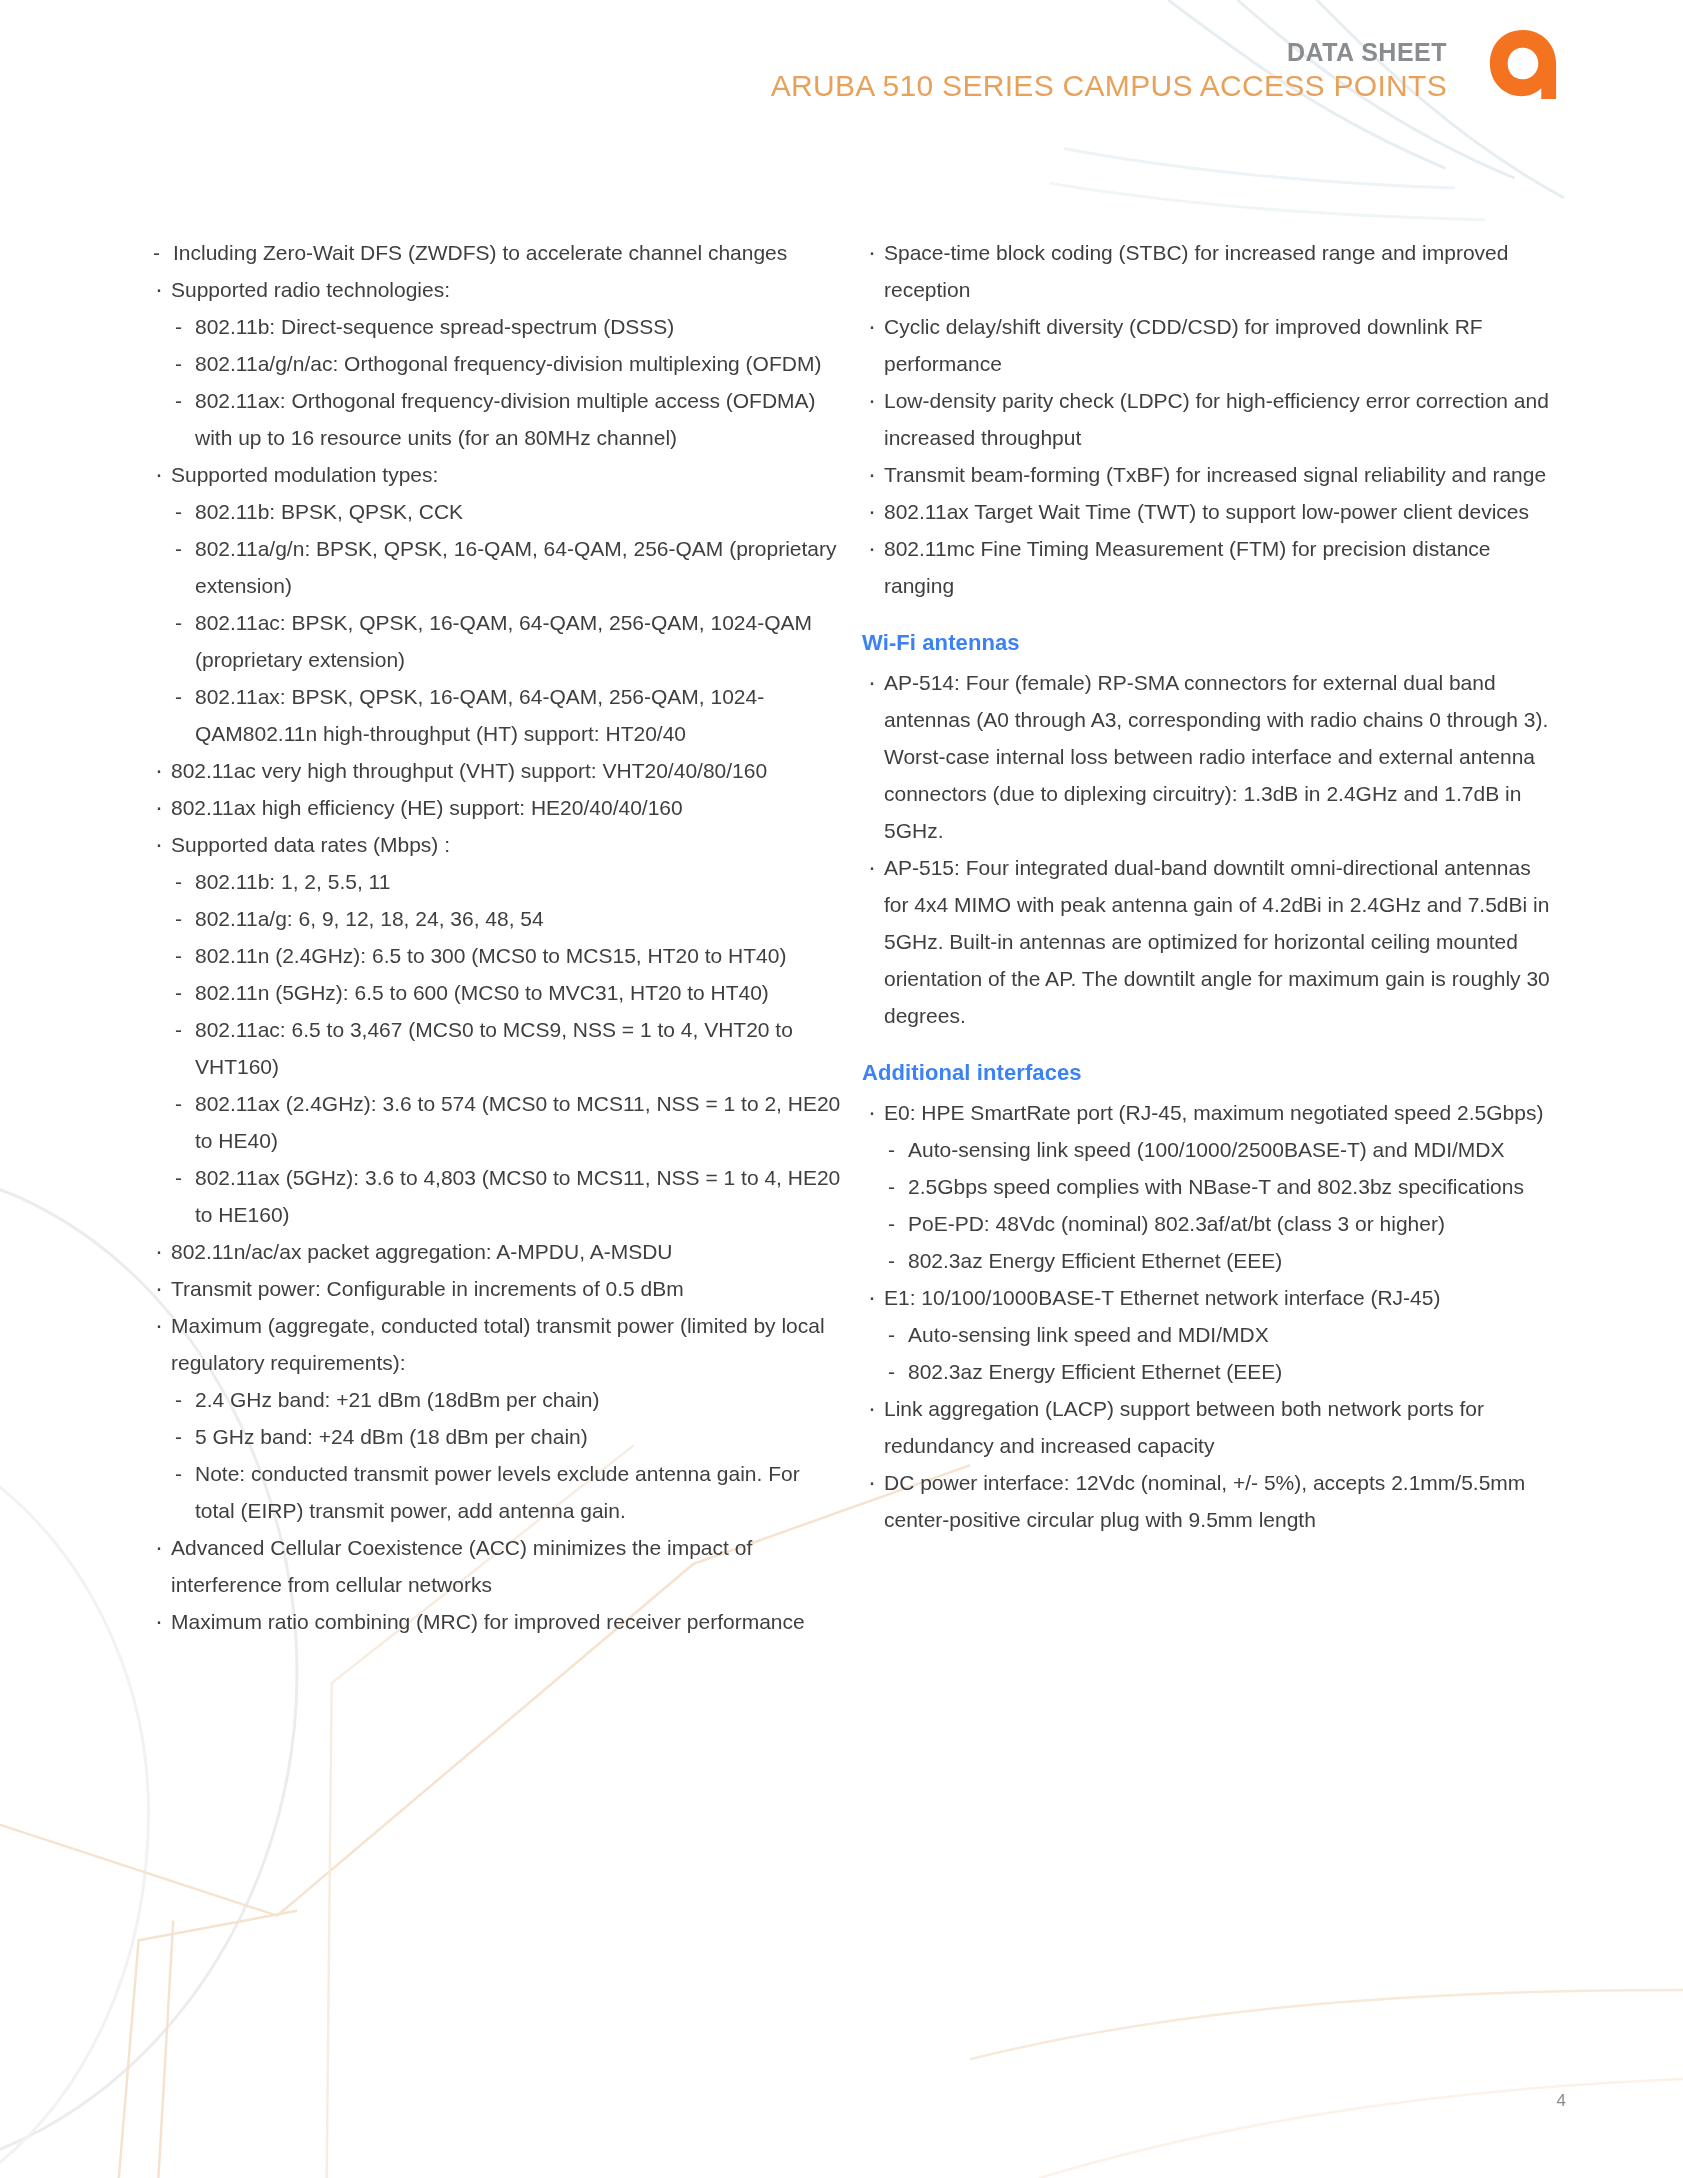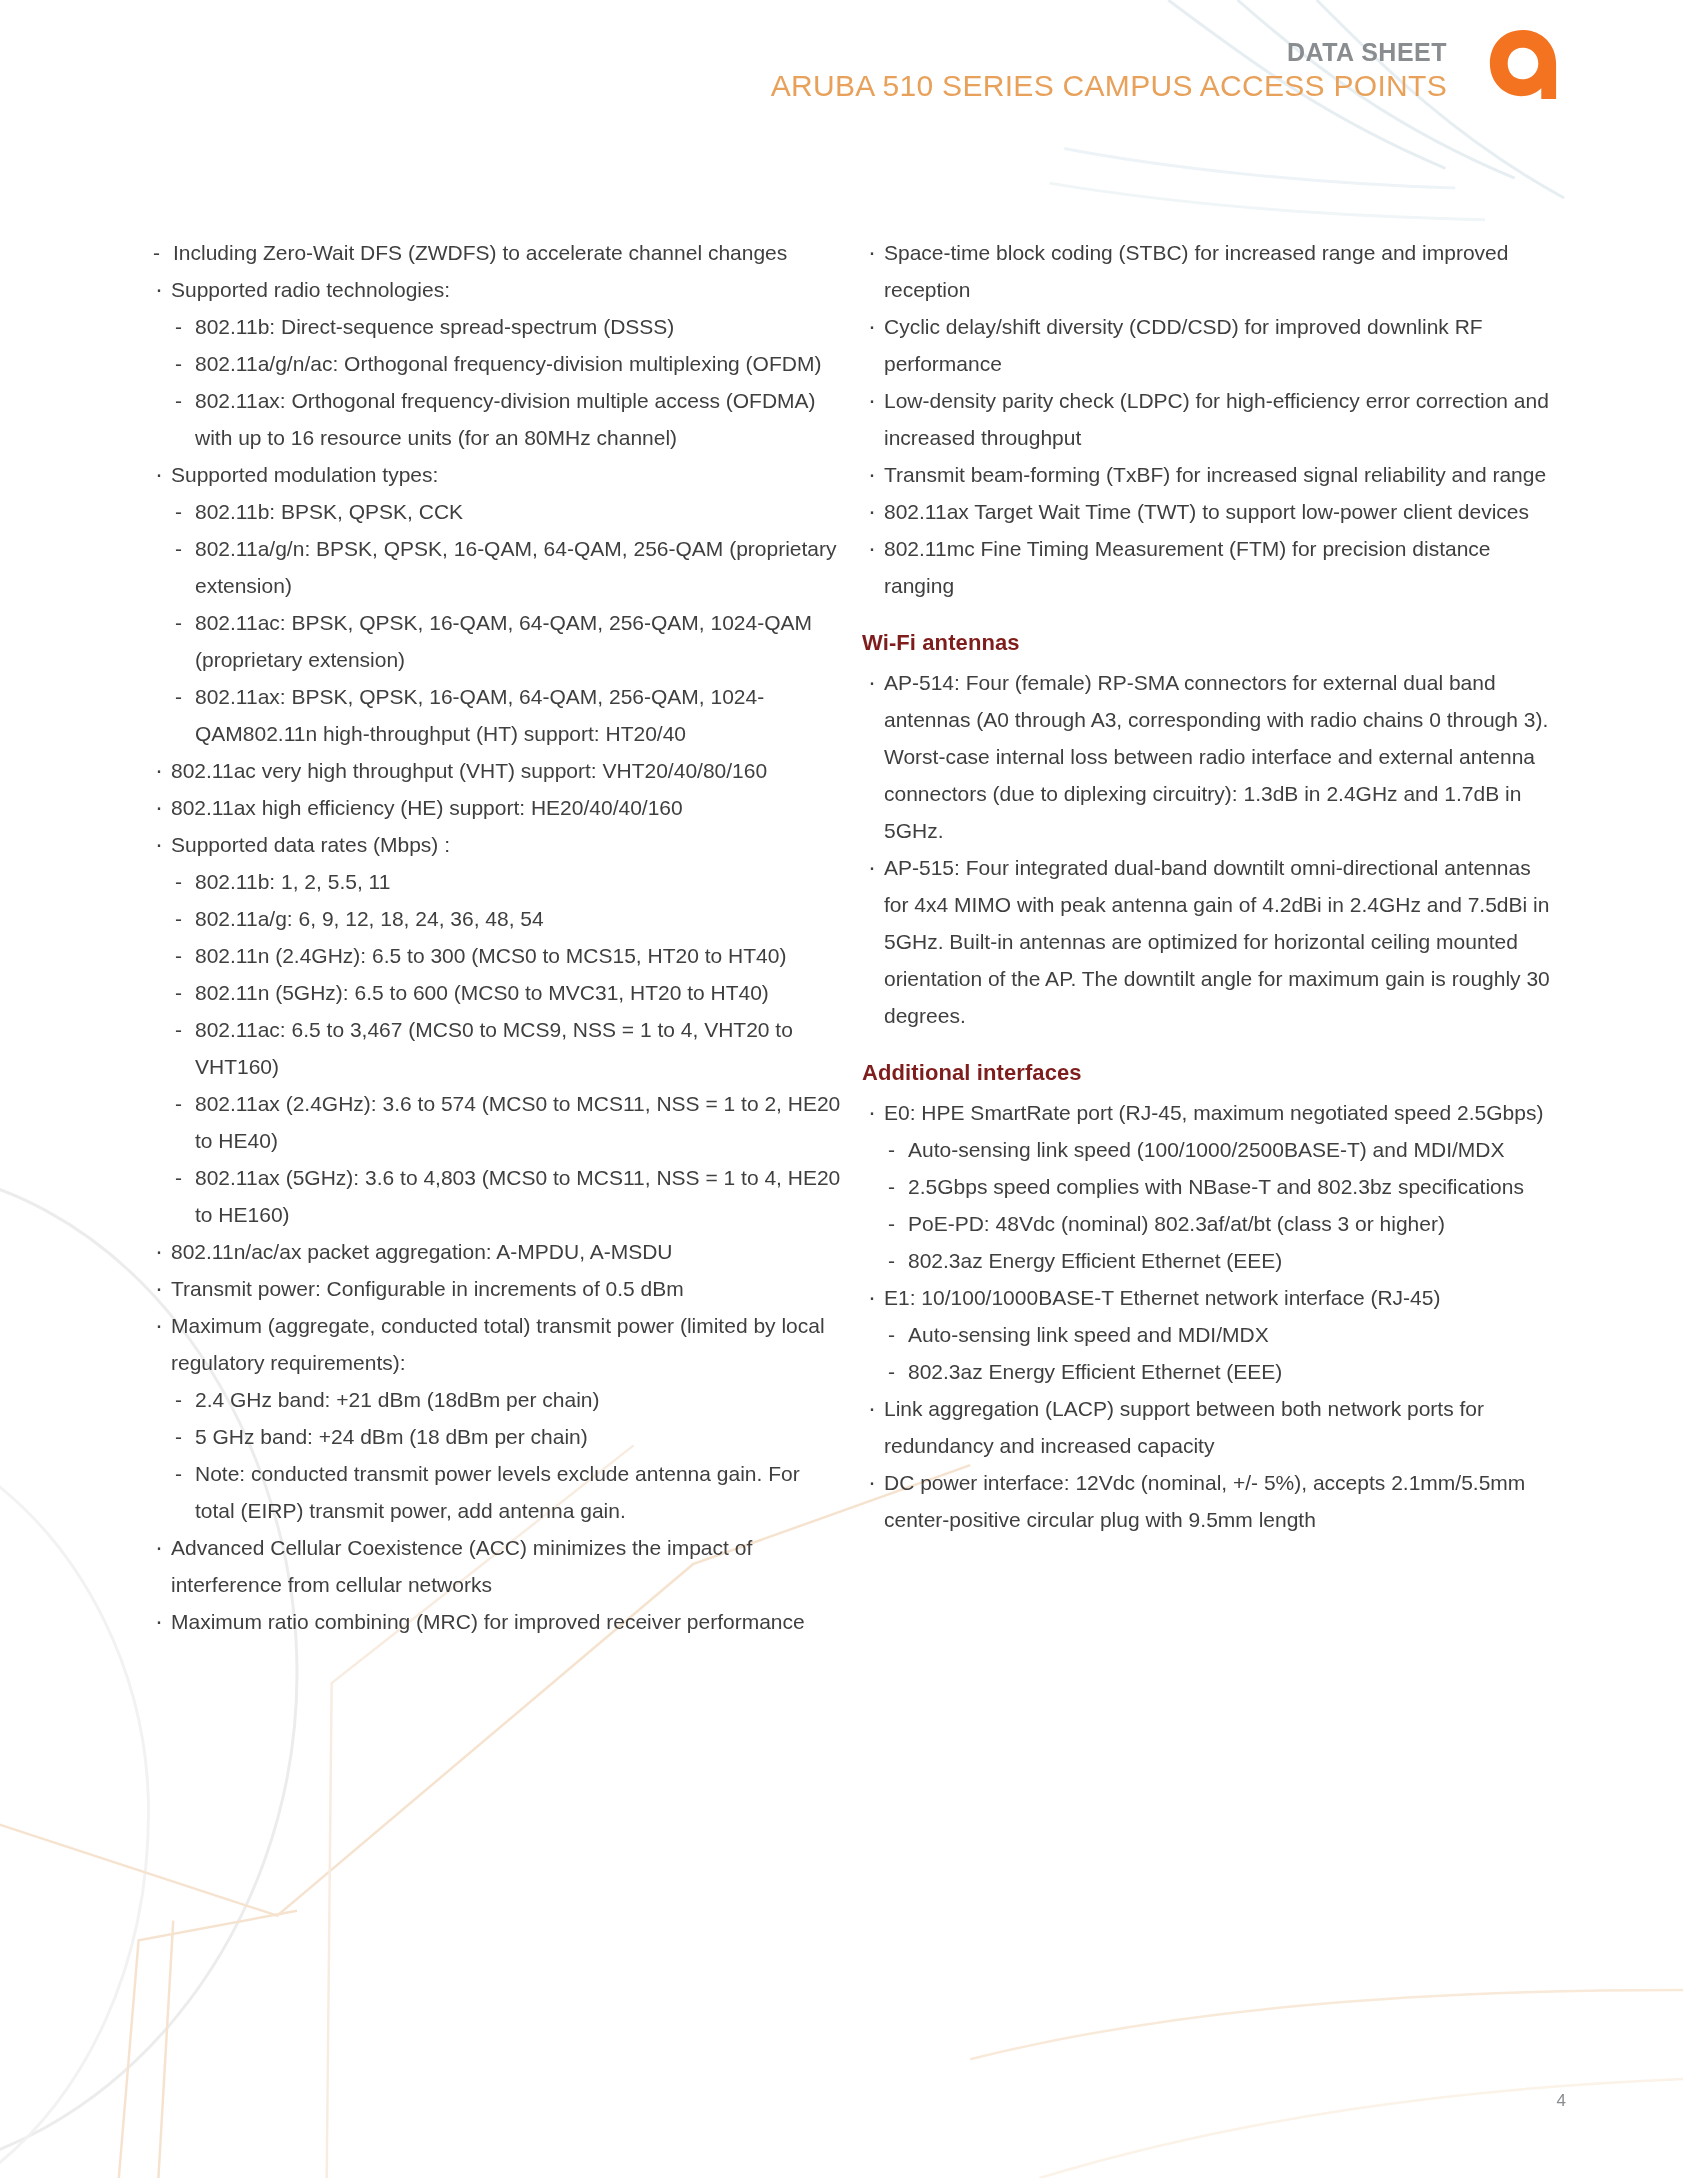--- a/index.html
+++ b/index.html
@@ -80,21 +80,21 @@
     margin-left: 149px;
   }
   .col-right {
     width: 693px;
     margin-left: 12px;
   }
 
   .section-heading {
     font-size: 22px;
     font-weight: bold;
-    color: #7f1d1d;
+    color: #3b82f6;
     margin: 26px 0 8px 0;
     letter-spacing: 0.1px;
   }
 
   ul.lvl1 {
     list-style: none;
     margin: 0;
     padding: 0;
   }
   ul.lvl1 > li {

